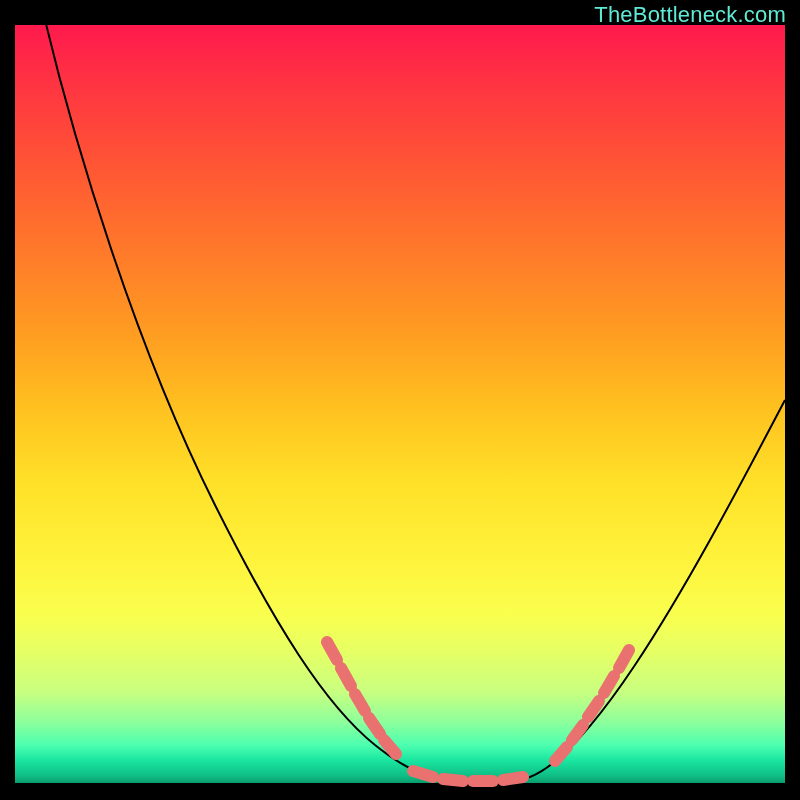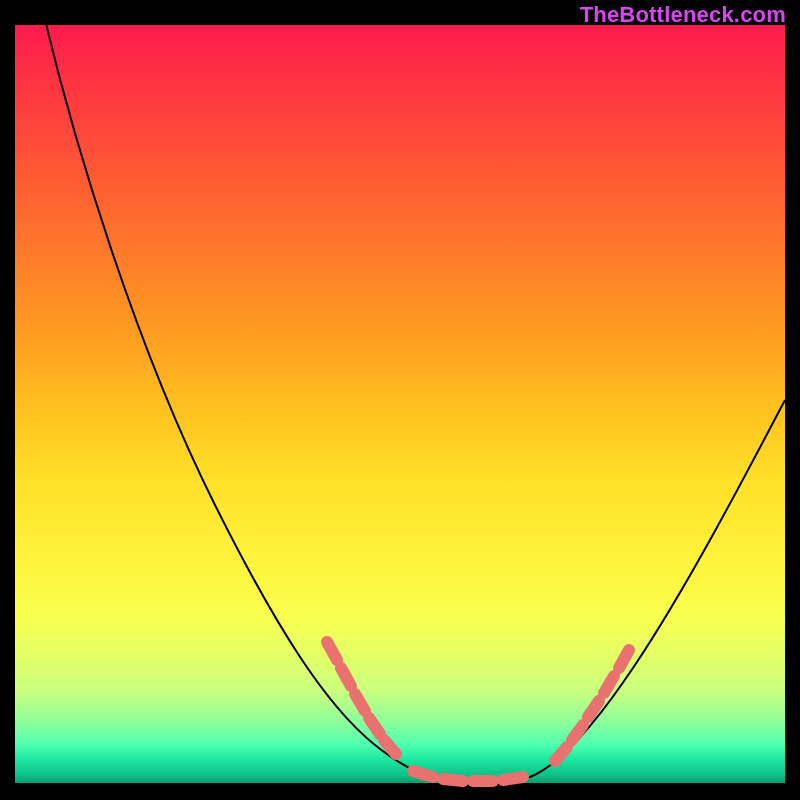--- a/index.html
+++ b/index.html
@@ -42,24 +42,24 @@
       #4dffb0 95%,
       #1ae6a0 97%,
       #0fbf86 99%,
       #0a9c6d 100%
     );
   }
   .watermark {
     position: absolute;
     top: 2px;
     right: 14px;
-    color: #d946ef;
+    color: #5eead4;
     font-size: 22px;
     letter-spacing: 0.2px;
-    font-weight: 700;
+    font-weight: 400;
   }
   svg.curve {
     position: absolute;
     left: 0;
     top: 0;
     width: 770px;
     height: 758px;
     overflow: visible;
   }
   .dash {

